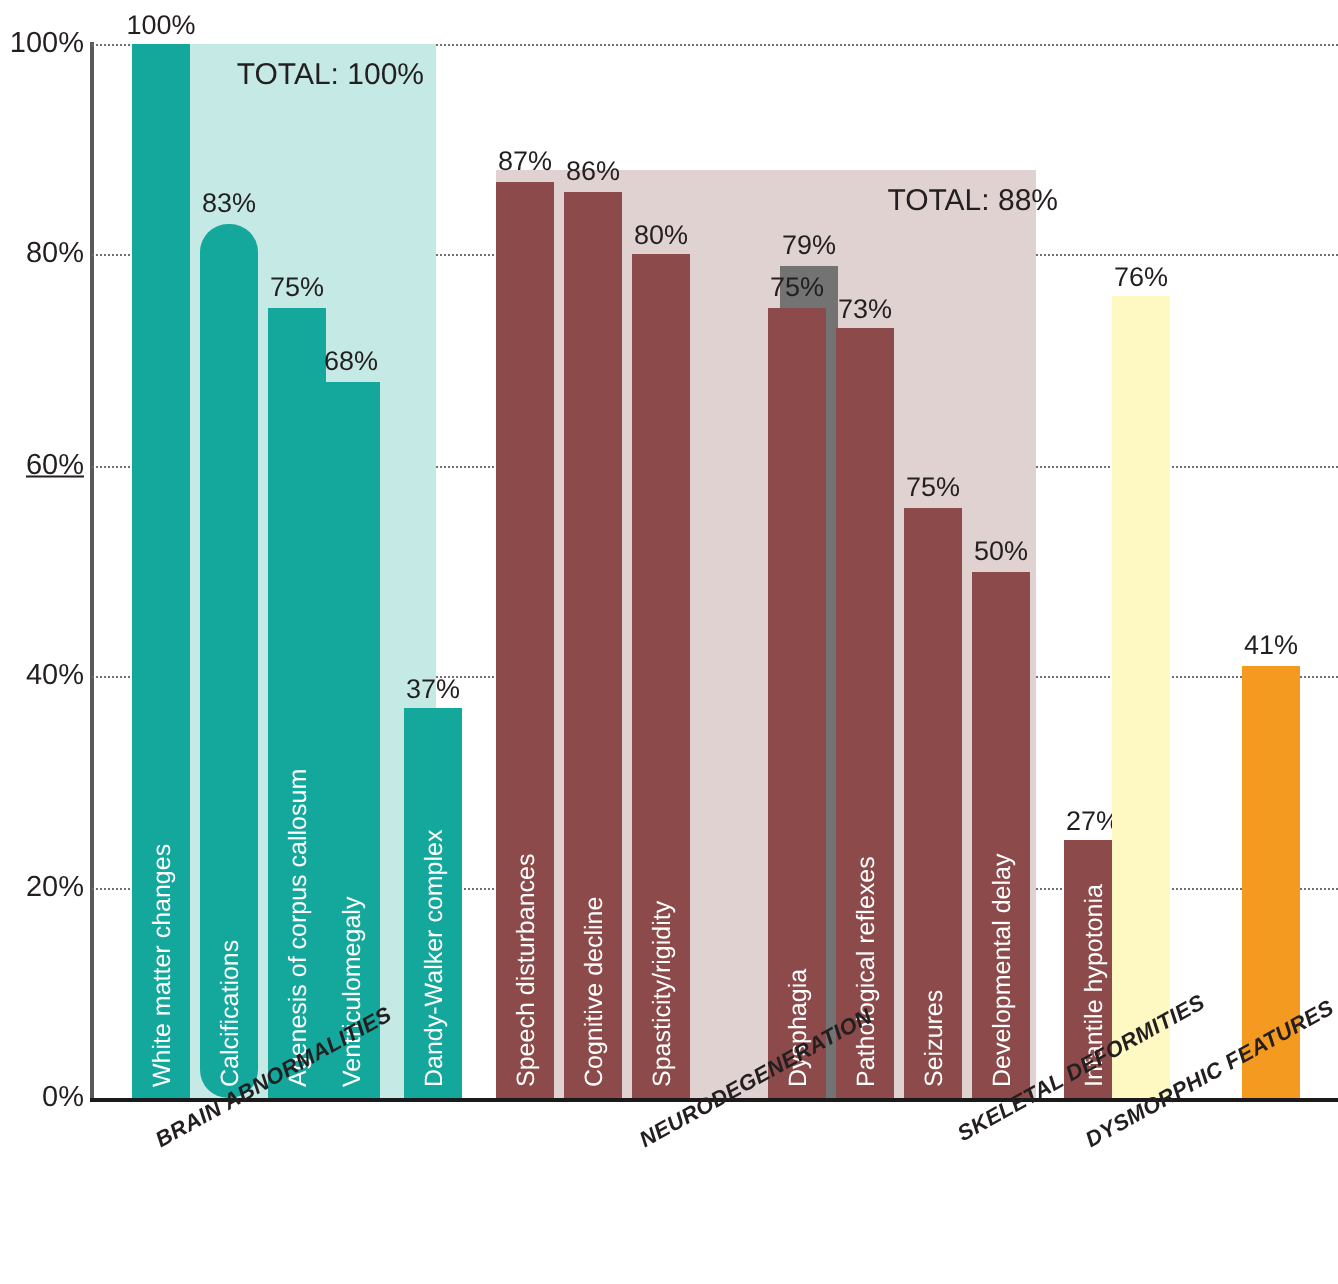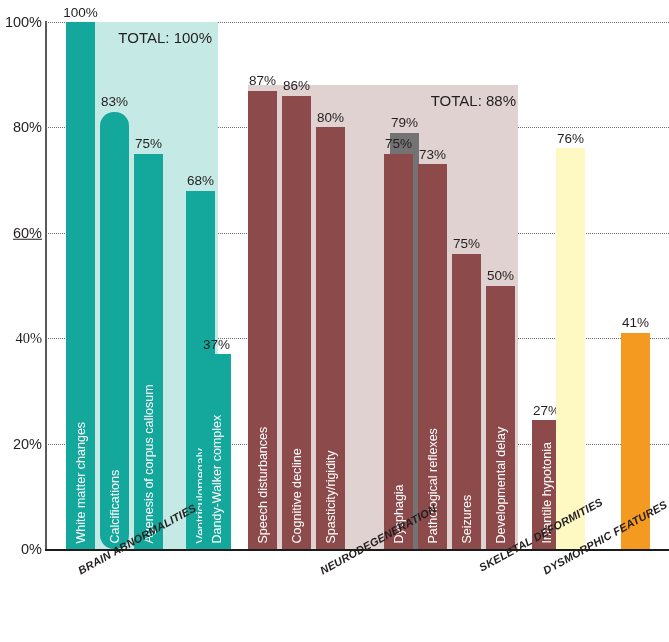--- a/index.html
+++ b/index.html
@@ -129,54 +129,54 @@
 <body>
 
 <div id="chart-root">
 
   <div class="axis-y-line"></div>
   <div class="axis-x-line"></div>
 
   <div class="ytick-wrap" id="ytick-layer">
       <div class="ytick-lbl" style="left: 0px; top: 549px;">0%</div>
       <div class="ytick-lbl" style="left: 0px; top: 443.6px;">20%</div>
-      <div class="ytick-lbl" style="left: 0px; top: 338.2px; font-family: Liberation Serif, serif;">40%</div>
+      <div class="ytick-lbl" style="left: 0px; top: 338.2px;">40%</div>
       <div class="ytick-lbl" style="left: 0px; top: 232.8px; text-decoration: underline;">60%</div>
       <div class="ytick-lbl" style="left: 0px; top: 127.4px;">80%</div>
       <div class="ytick-lbl" style="left: 0px; top: 22px;">100%</div>
     </div>
 
   <div class="plot" id="plot">
     <div id="gridlines">
         <div class="gridline" style="top: 421.6px;"></div>
         <div class="gridline" style="top: 316.2px;"></div>
         <div class="gridline" style="top: 210.8px;"></div>
         <div class="gridline" style="top: 105.4px;"></div>
         <div class="gridline" style="top: 0px;"></div>
       </div>
     <div id="bands">
         <div class="group-band" style="left: 20px; width: 152px; height: 527px; background: rgb(197, 233, 229);"></div>
         <div class="group-total" style="right: 457px; top: 7px;">TOTAL: 100%</div>
         <div class="group-band" style="left: 202px; width: 270px; height: 463.76px; background: rgb(224, 210, 208);"></div>
-        <div class="group-total" style="right: 153px; top: 70.24px; margin-left: 42px;">TOTAL: 88%</div>
+        <div class="group-total" style="right: 140px; top: 70.24px; margin-left: 42px;">TOTAL: 88%</div>
       </div>
     <div id="bars">
         <div class="bar" style="left: 20px; width: 29px; height: 527px; background: rgb(20, 167, 156);">
           <span class="bar-value">100%</span>
           <span class="bar-label">White matter changes</span>
         </div>
         <div class="bar" style="left: 54px; width: 29px; height: 437.41px; background: rgb(20, 167, 156); border-radius: 14px;">
           <span class="bar-value">83%</span>
           <span class="bar-label">Calcifications</span>
         </div>
         <div class="bar" style="left: 88px; width: 29px; height: 395.25px; background: rgb(20, 167, 156);">
           <span class="bar-value">75%</span>
           <span class="bar-label">Agenesis of corpus callosum</span>
         </div>
-        <div class="bar" style="left: 140px; width: 29px; height: 358.36px; background: rgb(20, 167, 156);">
+        <div class="bar" style="left: 115px; width: 29px; height: 358.36px; background: rgb(20, 167, 156);">
           <span class="bar-value">68%</span>
           <span class="bar-label">Ventriculomegaly</span>
         </div>
         <div class="bar" style="left: 156px; width: 29px; height: 194.99px; background: rgb(20, 167, 156);">
           <span class="bar-value">37%</span>
           <span class="bar-label">Dandy-Walker complex</span>
         </div>
         <div class="bar" style="left: 202px; width: 29px; height: 458.49px; background: rgb(140, 74, 74);">
           <span class="bar-value">87%</span>
           <span class="bar-label">Speech disturbances</span>

